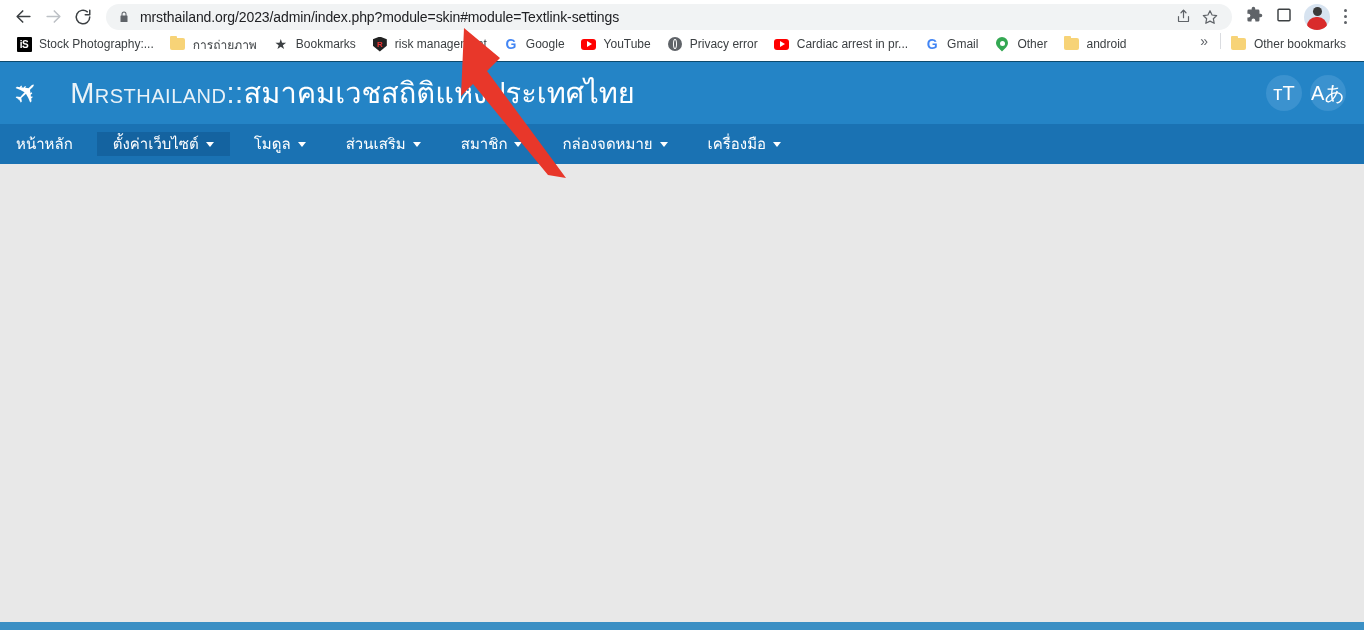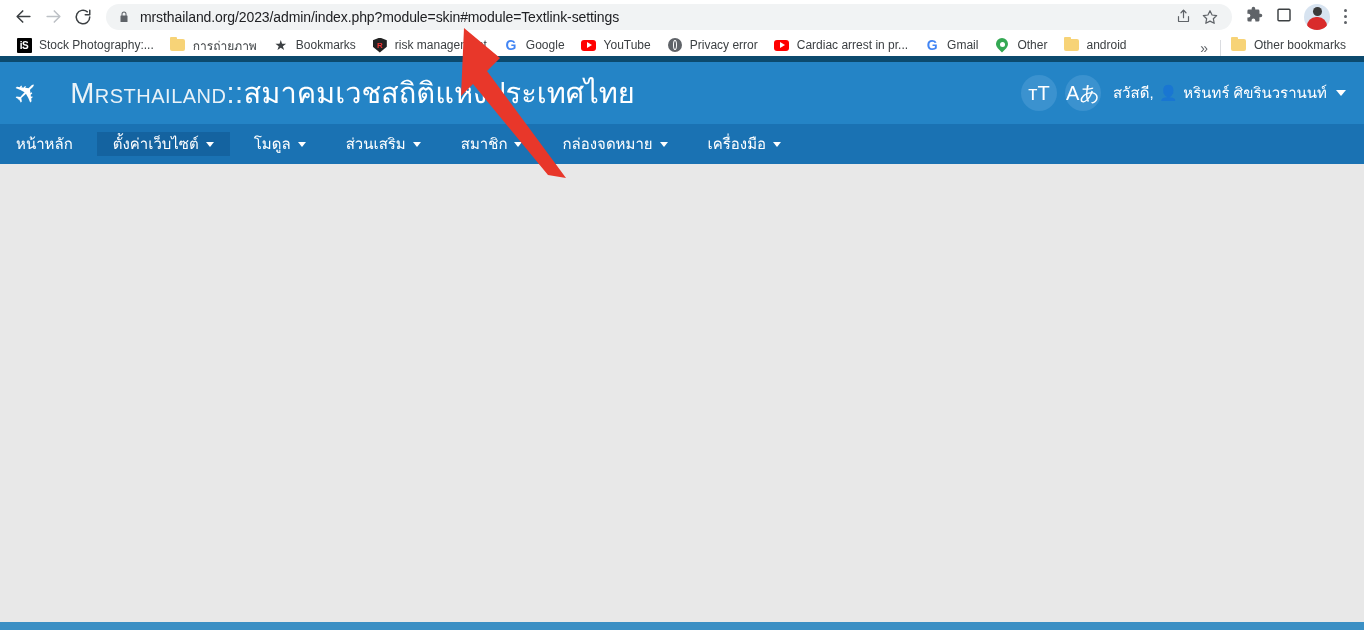--- a/index.html
+++ b/index.html
@@ -107,24 +107,24 @@
   }
   .menu-dots i {
     display: block; width: 3px; height: 3px;
     border-radius: 50%; background: #5f6368;
   }
 
   
   .bookmarks-bar {
     height: 29px;
     display: flex;
-    align-items: flex-end;
+    align-items: flex-start;
     padding: 0 8px 0 10px;
     background: #ffffff;
-    border-bottom: 6px solid #0c4a6e;
+    border-bottom: 1px solid #0c4a6e;
     overflow: hidden;
   }
   .bm {
     display: flex;
     align-items: center;
     height: 22px;
     padding: 0 6px;
     border-radius: 4px;
     flex: 0 0 auto;
     margin-right: 4px;
@@ -543,26 +543,20 @@
 
   <div class="site-header">
     <div class="brand">
       <span class="plane-icon">✈</span>
       <span class="brand-name">Mrsthailand::</span>
       <span class="brand-thai">สมาคมเวชสถิติแห่งประเทศไทย</span>
     </div>
     <div class="header-right">
       <div class="circ-btn">тТ</div>
       <div class="circ-btn">Aあ</div>
-      <div class="greeting">
-        <span>สวัสดี,</span>
-        <span class="user-glyph">👤</span>
-        <span>หรินทร์ ศิขรินวรานนท์</span>
-        <span class="caret"></span>
-      </div>
     </div>
   </div>
 
   <div class="site-nav">
     <div class="nav-item">
       <span>หน้าหลัก</span>
     </div>
     <div class="nav-item active">
       <span>ตั้งค่าเว็บไซต์</span>
       <span class="nav-caret"></span>

